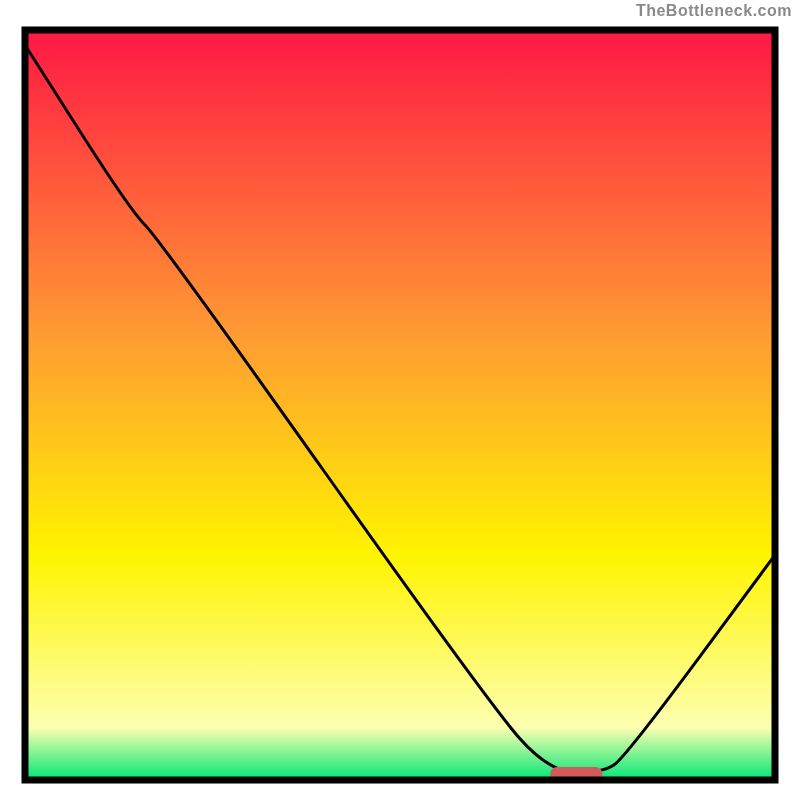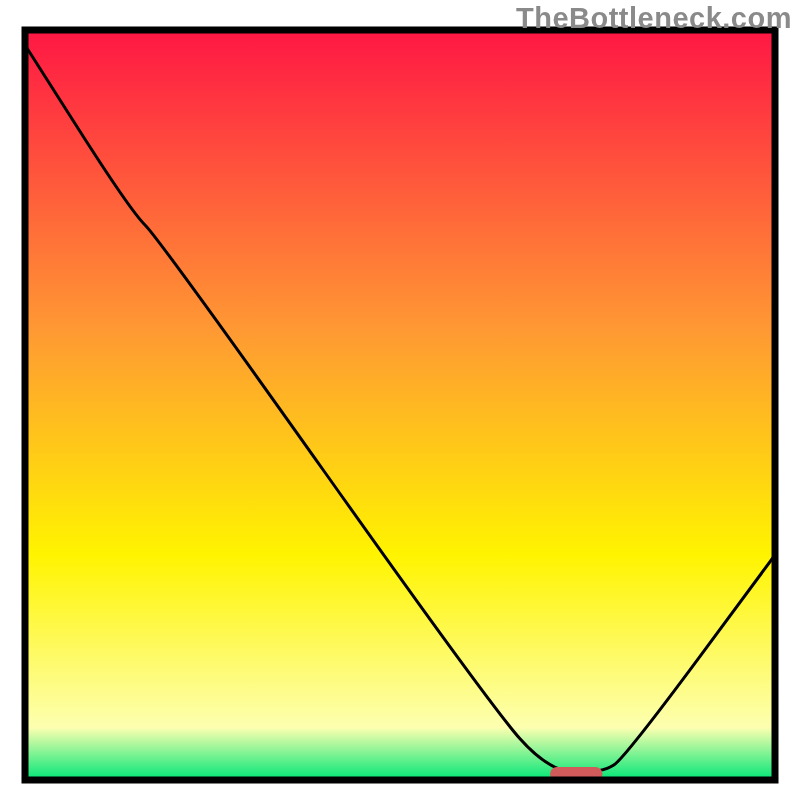--- a/index.html
+++ b/index.html
@@ -13,21 +13,21 @@
   .wrap {
     position: relative;
     width: 800px;
     height: 800px;
   }
   .watermark {
     position: absolute;
     top: 2px;
     right: 8px;
     font-family: Arial, Helvetica, sans-serif;
-    font-size: 29px;
+    font-size: 16px;
     font-weight: bold;
     color: #8a8a8a;
     letter-spacing: 0.5px;
     z-index: 5;
   }
   svg {
     display: block;
   }
 </style>
 </head>

